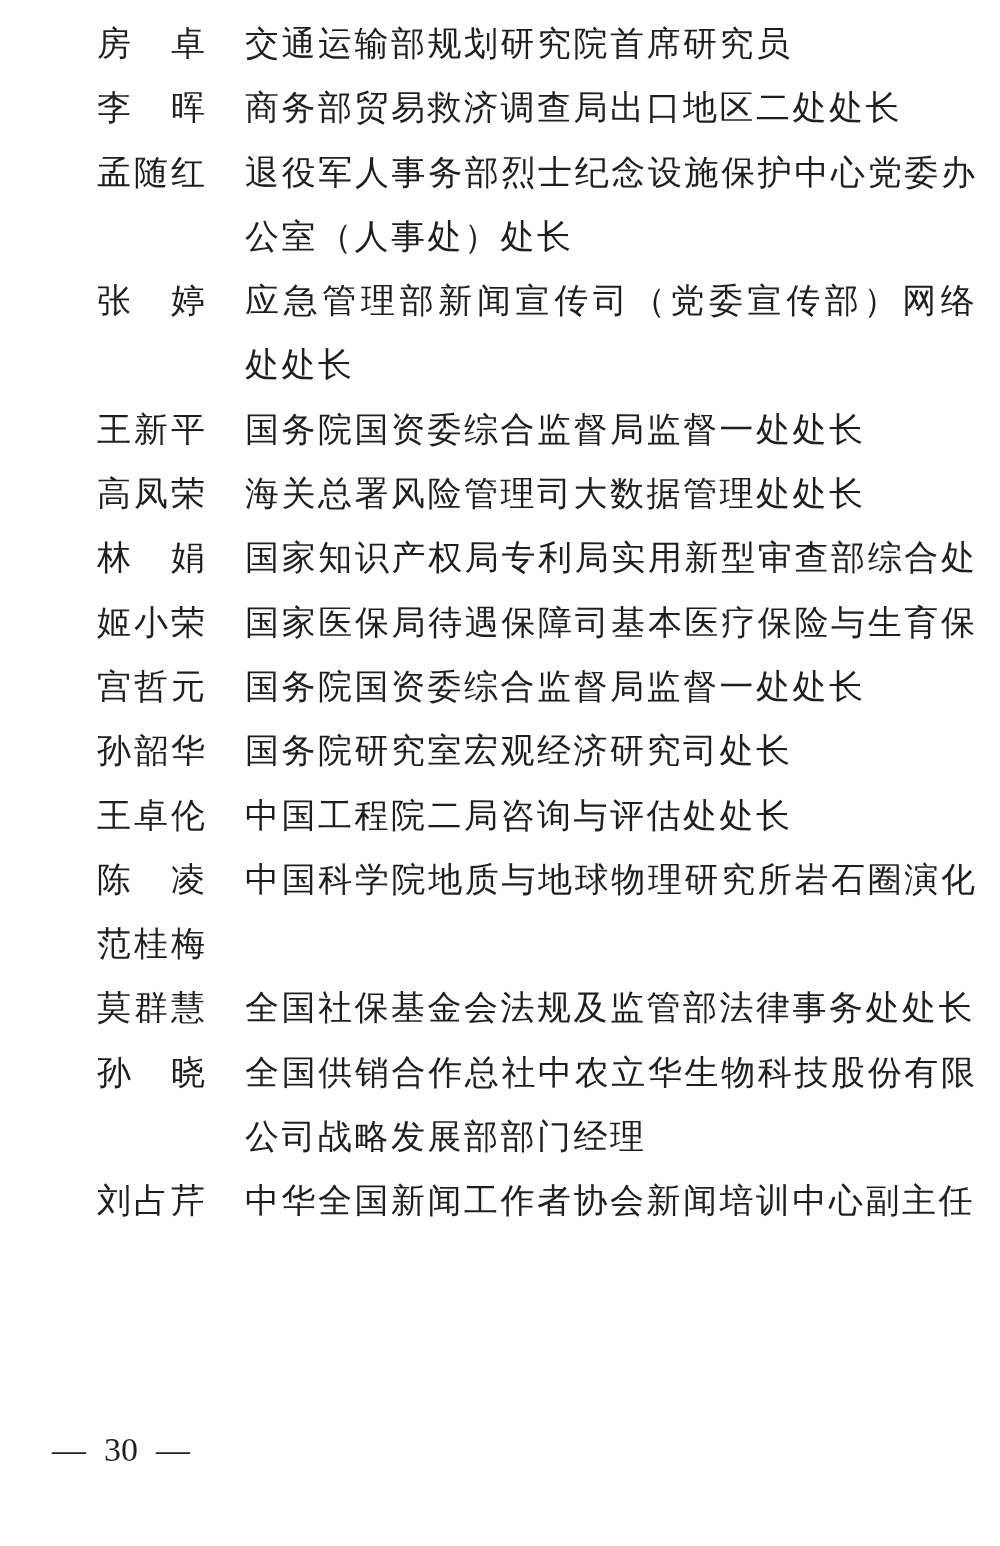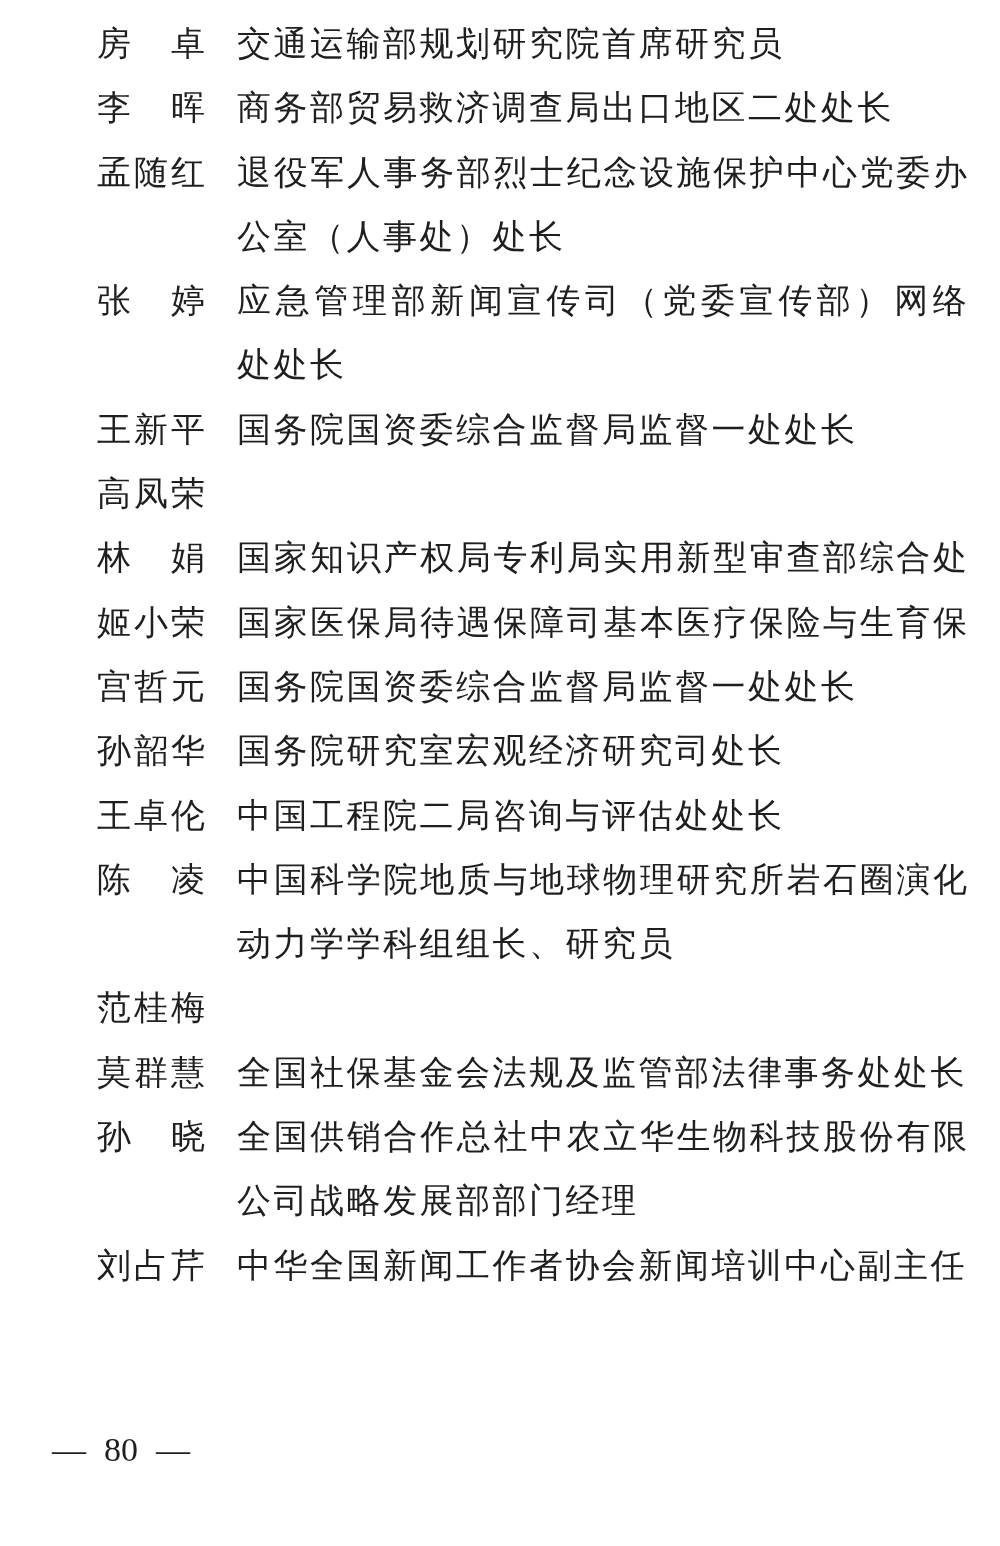--- a/index.html
+++ b/index.html
@@ -28,21 +28,21 @@
   .name-box {
     width: 108px;
     flex-shrink: 0;
     display: flex;
     justify-content: space-between;
     font-size: 34px;
     line-height: 64.3px;
     white-space: nowrap;
   }
   .title-box {
-    margin-left: 32px;
+    margin-left: 40px;
     width: 730px;
   }
   .title-line {
     font-size: 34px;
     line-height: 64.3px;
     letter-spacing: 2.5px;
     white-space: nowrap;
   }
   .title-line.full {
     display: flex;
@@ -154,20 +154,23 @@
         </div>
         <div class="title-box">
           <div class="title-line">国务院国资委综合监督局监督一处处长</div>
         </div>
       </div>
       <div class="entry-row">
         <div class="name-box">
           <span>高</span>
           <span>凤</span>
           <span>荣</span>
+        </div>
+        <div class="title-box">
+          <div class="title-line">海关总署风险管理司大数据管理处处长</div>
         </div>
       </div>
       <div class="entry-row">
         <div class="name-box">
           <span>林</span>
           <span>娟</span>
         </div>
         <div class="title-box">
           <div class="title-line full">
             <span>国</span>
@@ -275,21 +278,20 @@
             <span>理</span>
             <span>研</span>
             <span>究</span>
             <span>所</span>
             <span>岩</span>
             <span>石</span>
             <span>圈</span>
             <span>演</span>
             <span>化</span>
           </div>
-          <div class="title-line">动力学学科组组长、研究员</div>
         </div>
       </div>
       <div class="entry-row">
         <div class="name-box">
           <span>范</span>
           <span>桂</span>
           <span>梅</span>
         </div>
       </div>
       <div class="entry-row">
@@ -340,17 +342,17 @@
           <span>芹</span>
         </div>
         <div class="title-box">
           <div class="title-line">中华全国新闻工作者协会新闻培训中心副主任</div>
         </div>
       </div>
     </div>
 
   <div class="footer">
     <span>—</span>
-    <span>80</span>
+    <span>30</span>
     <span>—</span>
   </div>
 
 </div>
 
 </body></html>

